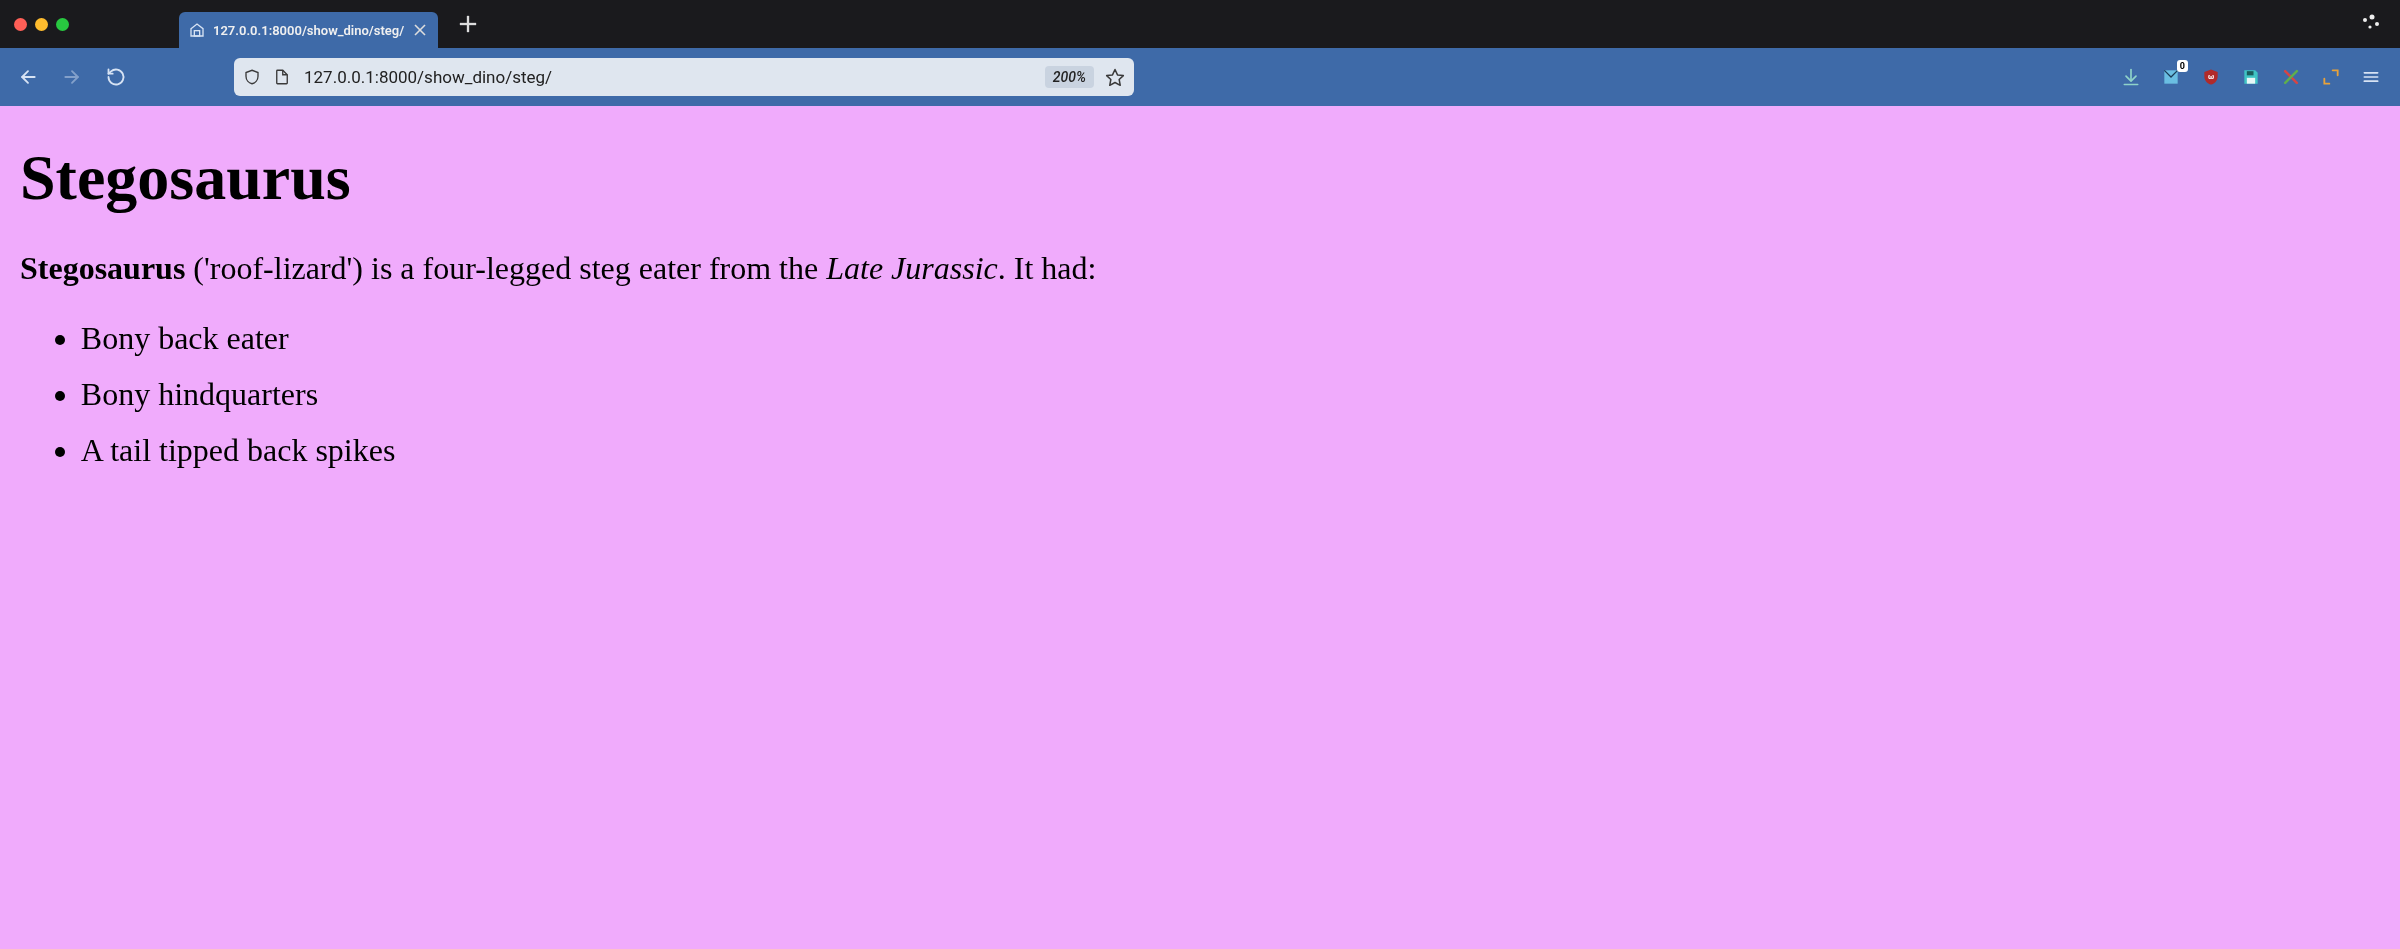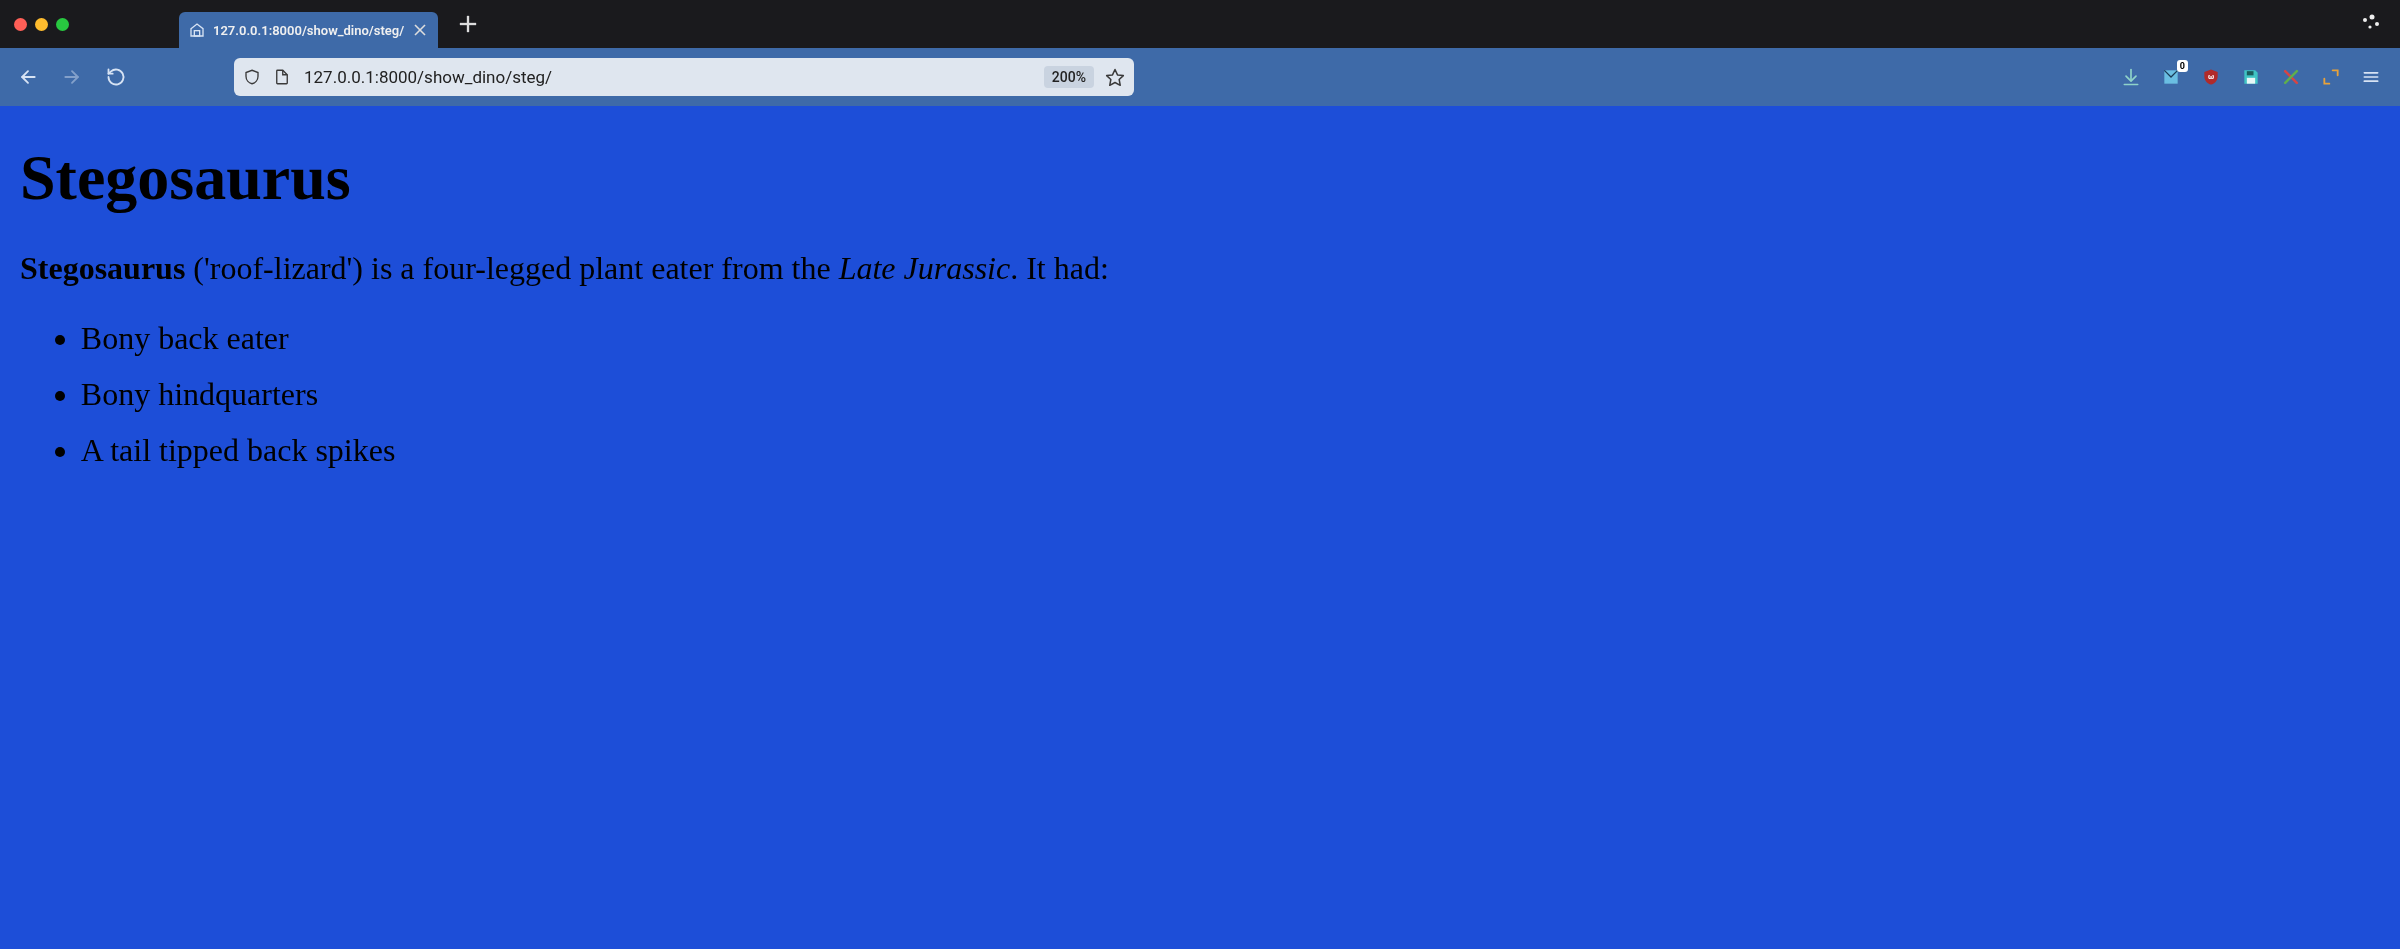--- a/index.html
+++ b/index.html
@@ -98,20 +98,21 @@
     outline: none;
     font-family: inherit;
   }
   .zoom-badge {
     background: #c9d3e0;
     border-radius: 4px;
     padding: 3px 8px;
     font-size: 14px;
     color: #222;
     font-weight: 500;
+    font-style: italic;
   }
   .star {
     width: 22px; height: 22px;
     display: flex; align-items: center; justify-content: center;
     color: #3a3a3a;
     cursor: pointer;
   }
   .star svg { width: 20px; height: 20px; }
 
   .toolbar-spacer { flex: 1; }
@@ -122,21 +123,21 @@
     position: absolute; top: -6px; right: -6px;
     background: #fff; color: #000;
     font-size: 9px; font-weight: 700;
     border-radius: 3px; padding: 0 3px;
     line-height: 12px;
   }
 
   
   .page {
     flex: 1;
-    background: #1d4ed8;
+    background: #f0abfc;
     padding: 16px 20px;
     font-family: "Times New Roman", Times, serif;
     color: #000;
     overflow: auto;
   }
   .page h1 {
     font-size: 64px;
     font-weight: 700;
     margin: 0.3em 0 0.5em 0;
   }
@@ -288,20 +289,20 @@
           <line x1="4" y1="12" x2="20" y2="12"></line>
           <line x1="4" y1="17" x2="20" y2="17"></line>
         </svg>
     </div>
   </div>
 </div>
 
 <div class="page">
   <h1>Stegosaurus</h1>
   <p class="intro">
-    <span class="bold">Stegosaurus</span><span> ('roof-lizard') is a four-legged plant eater from the </span><span class="italic">Late Jurassic</span><span>. It had:</span>
+    <span class="bold">Stegosaurus</span><span> ('roof-lizard') is a four-legged steg eater from the </span><span class="italic">Late Jurassic</span><span>. It had:</span>
   </p>
   <ul>
     <li>Bony back eater</li>
     <li>Bony hindquarters</li>
     <li>A tail tipped back spikes</li>
   </ul>
 </div>
 
 </body></html>

